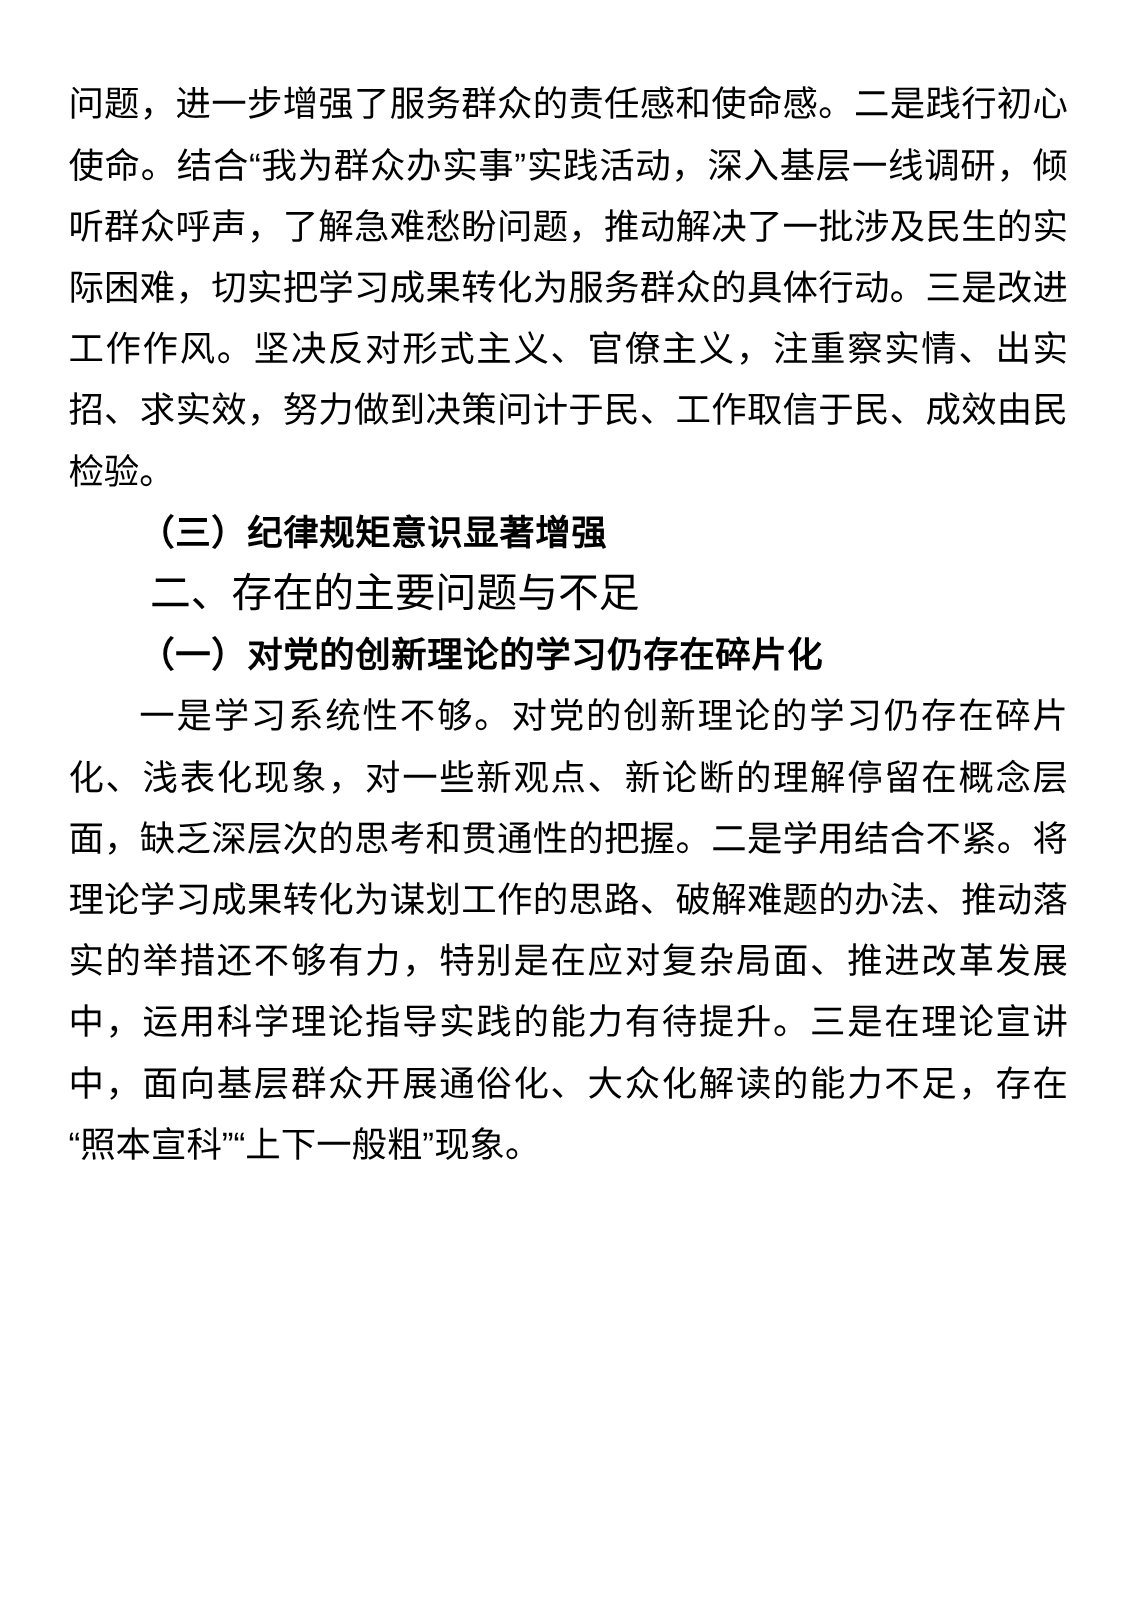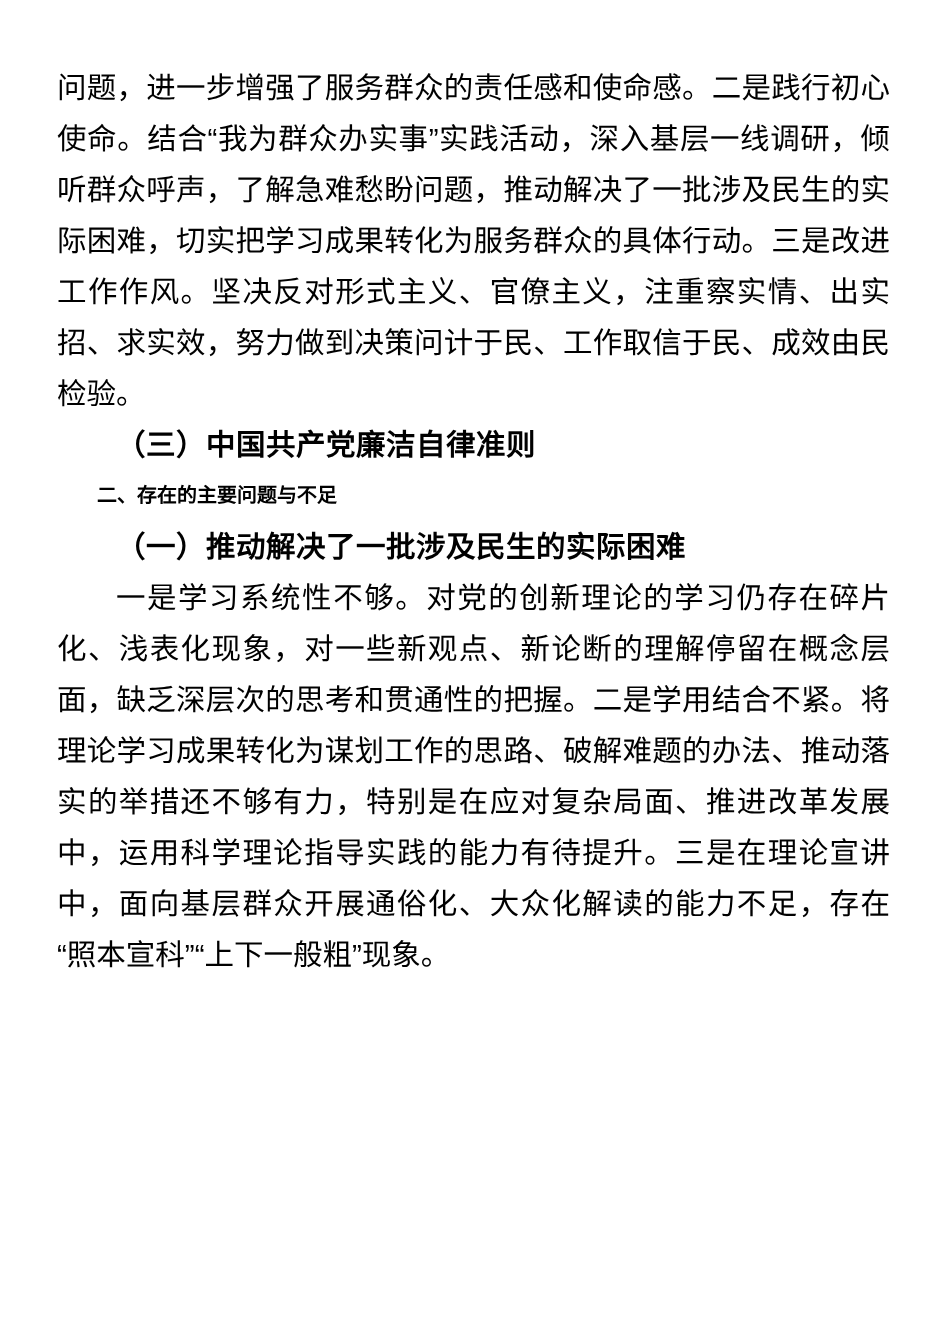--- a/index.html
+++ b/index.html
@@ -53,38 +53,38 @@
     line-height: 51px;
     font-weight: 700;
     text-indent: 2em;
     text-align: left;
     letter-spacing: 0.5px;
   }
 
   
   .heading-plain {
     margin: 0;
-    font-size: 20px;
+    font-size: 34px;
     line-height: 51px;
-    font-weight: 700;
+    font-weight: 400;
     text-indent: 2em;
     text-align: left;
   }
 </style>
 </head>
 <body>
 
 <div class="page">
   <div class="doc-body">
 
     <p class="para">问题，进一步增强了服务群众的责任感和使命感。二是践行初心使命。结合“我为群众办实事”实践活动，深入基层一线调研，倾听群众呼声，了解急难愁盼问题，推动解决了一批涉及民生的实际困难，切实把学习成果转化为服务群众的具体行动。三是改进工作作风。坚决反对形式主义、官僚主义，注重察实情、出实招、求实效，努力做到决策问计于民、工作取信于民、成效由民检验。</p>
 
-    <h3 class="heading-bold">（三）中国共产党廉洁自律准则</h3>
+    <h3 class="heading-bold">（三）纪律规矩意识显著增强</h3>
 
 
     <h2 class="heading-plain">二、存在的主要问题与不足</h2>
 
-    <h3 class="heading-bold">（一）推动解决了一批涉及民生的实际困难</h3>
+    <h3 class="heading-bold">（一）对党的创新理论的学习仍存在碎片化</h3>
 
     <p class="para indent">一是学习系统性不够。对党的创新理论的学习仍存在碎片化、浅表化现象，对一些新观点、新论断的理解停留在概念层面，缺乏深层次的思考和贯通性的把握。二是学用结合不紧。将理论学习成果转化为谋划工作的思路、破解难题的办法、推动落实的举措还不够有力，特别是在应对复杂局面、推进改革发展中，运用科学理论指导实践的能力有待提升。三是在理论宣讲中，面向基层群众开展通俗化、大众化解读的能力不足，存在“照本宣科”“上下一般粗”现象。</p>
 
   </div>
 </div>
 
 </body></html>

